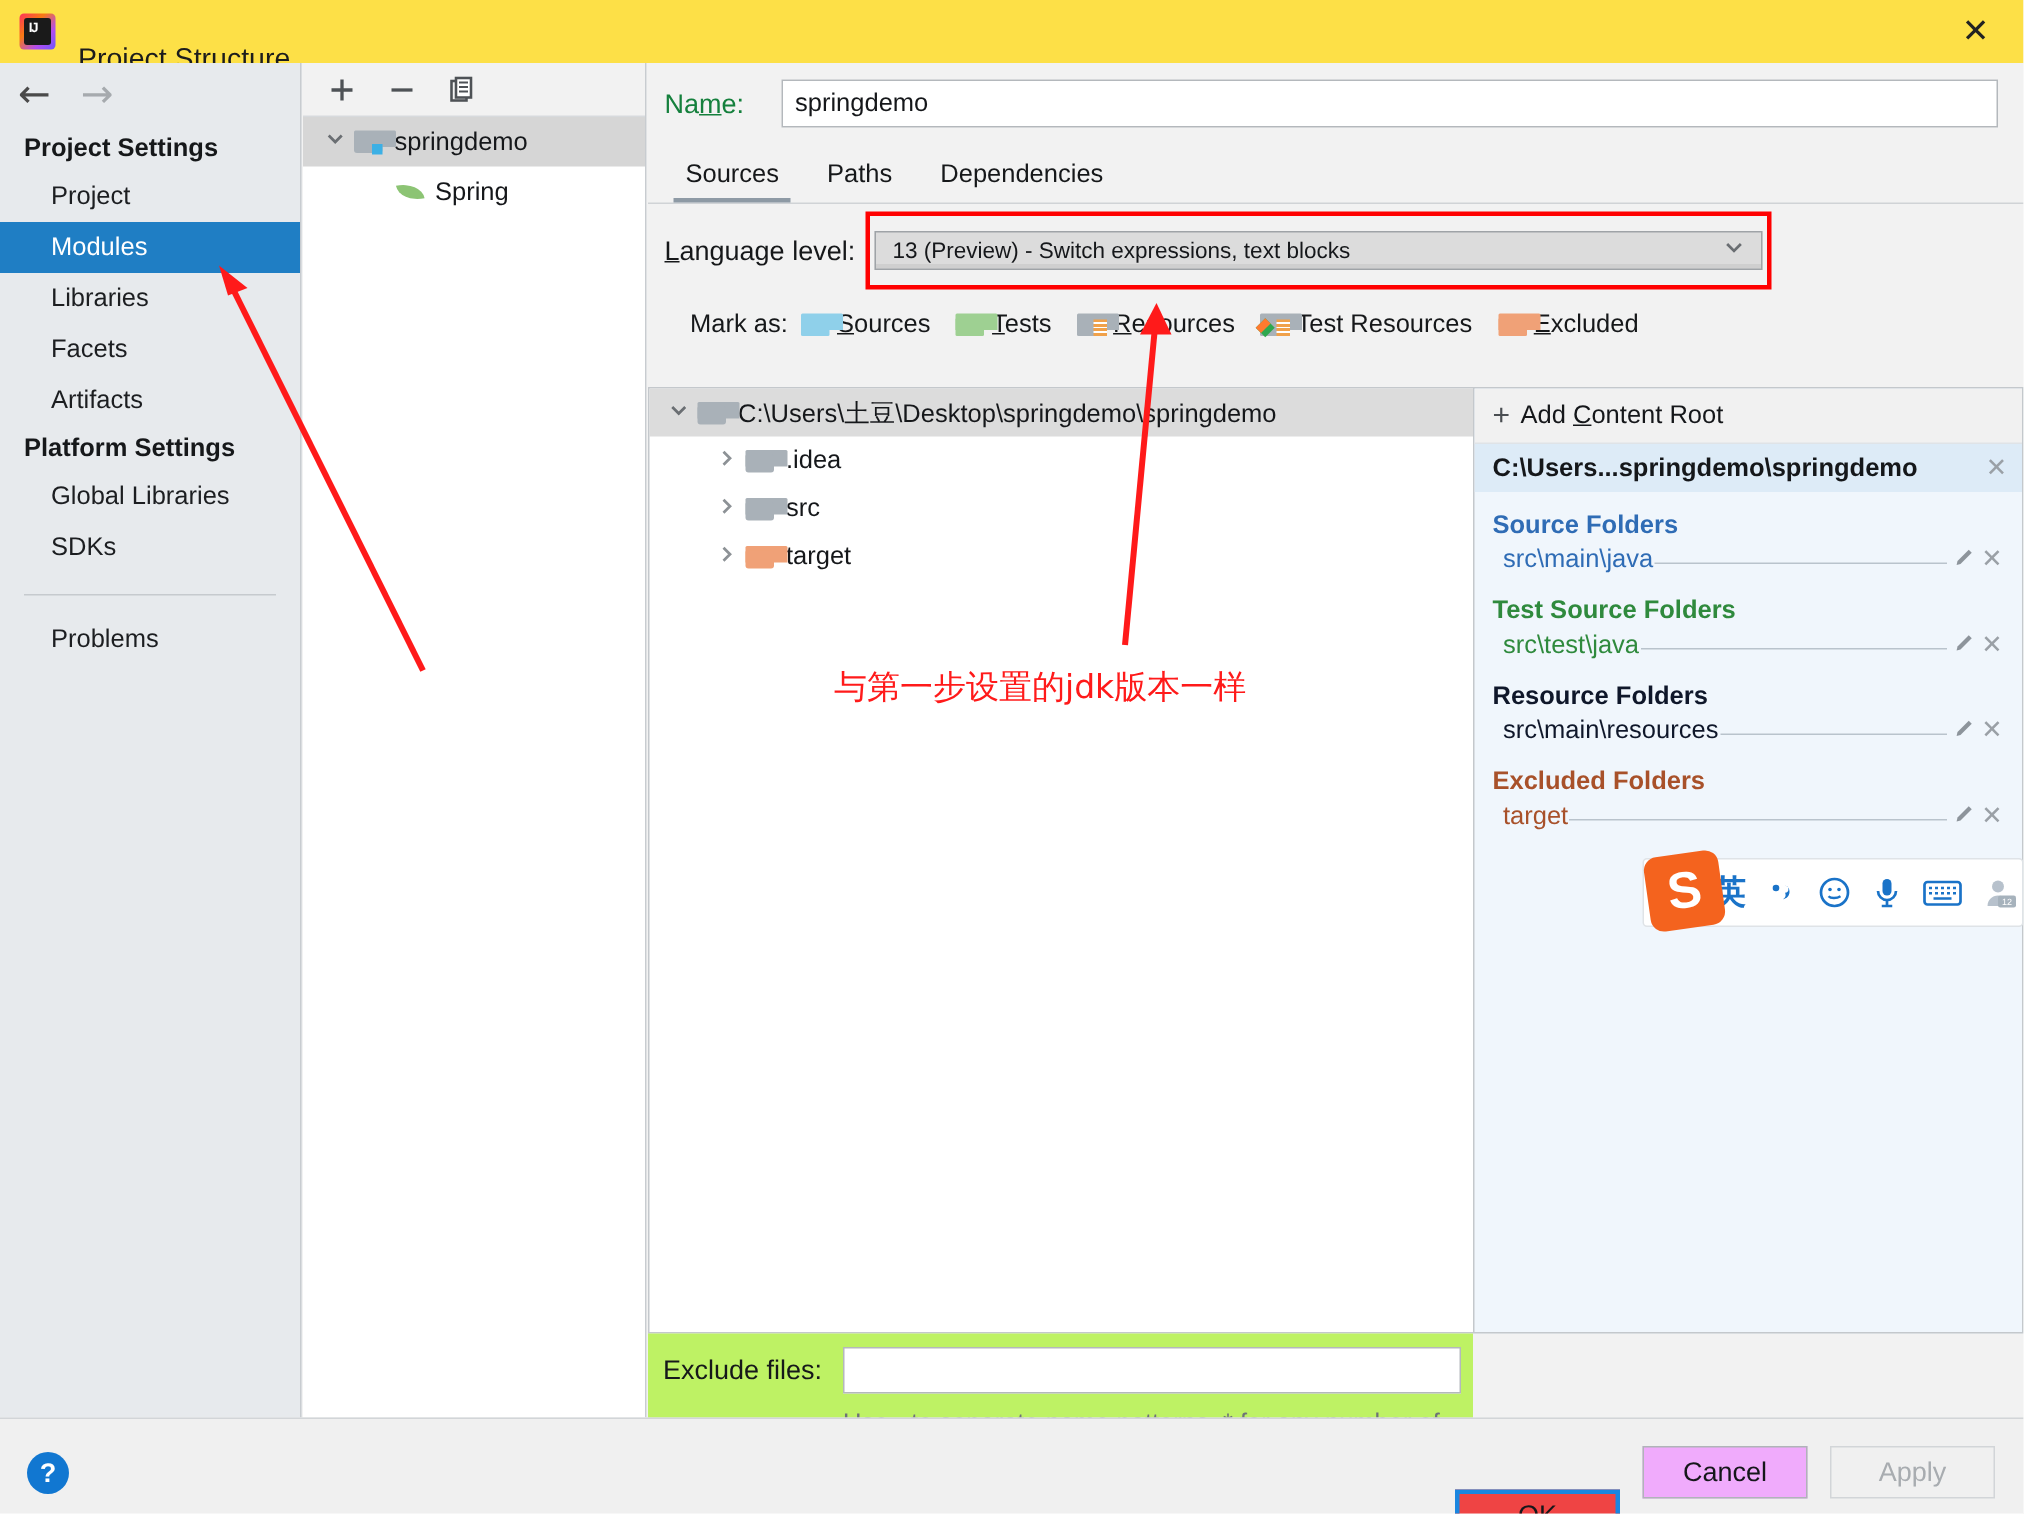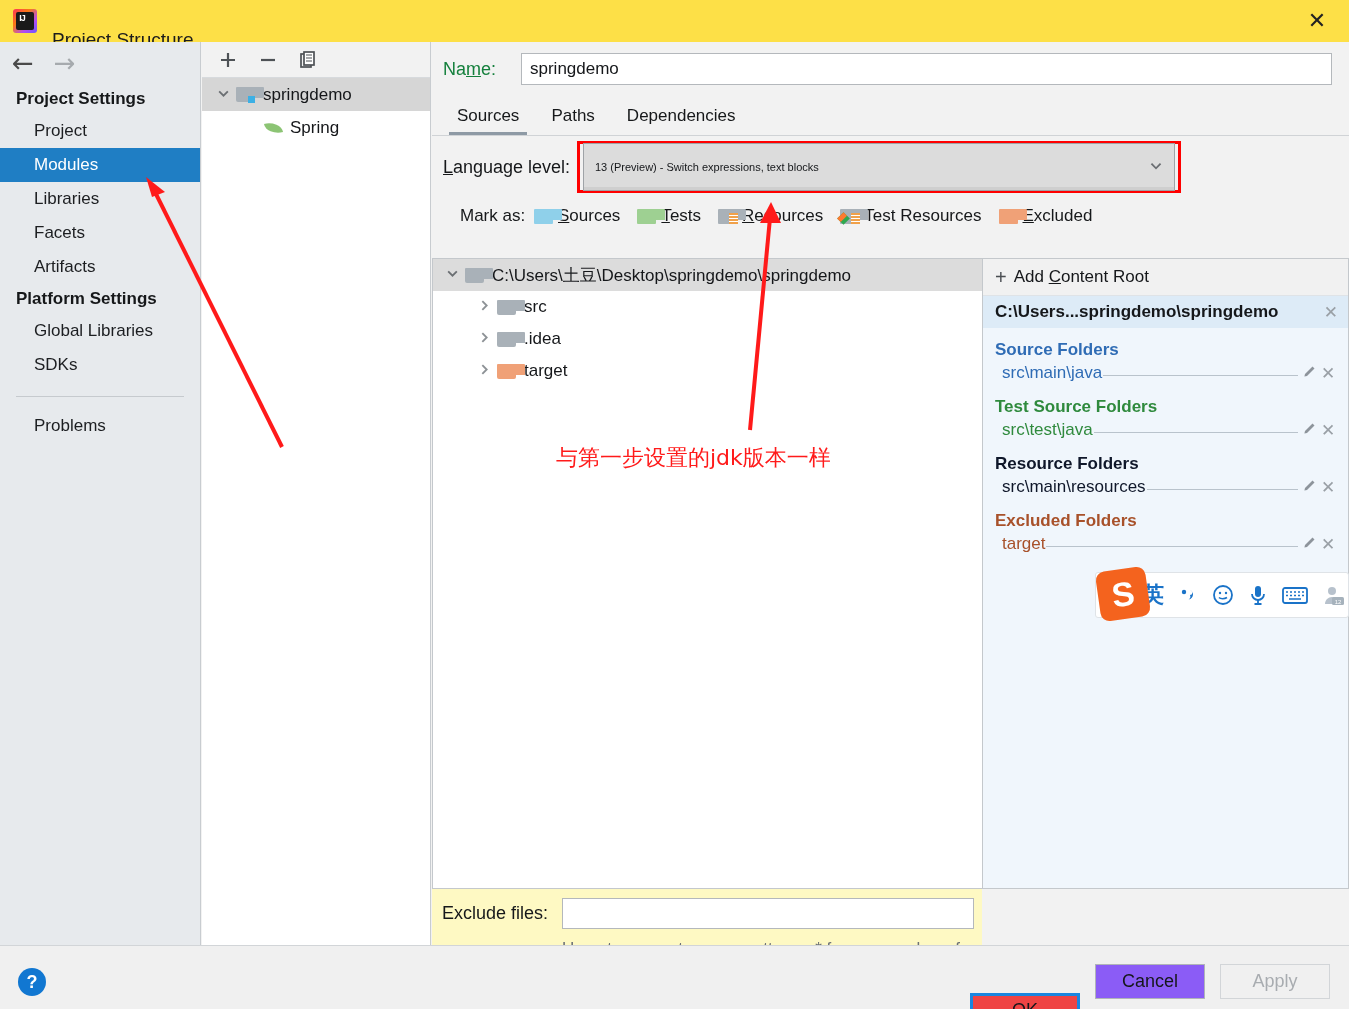--- a/index.html
+++ b/index.html
@@ -153,23 +153,23 @@
   .lang-row {
     display:flex; align-items:center; height: 62px; padding-left: 11px;
   }
   .lang-label { font-size:18px; color:#16181a; width: 134px; }
   .lang-label u { text-decoration: underline; }
   .combo-outline {
     border: 3px solid #ff0000; padding: 3px; width: 604px; height: 52px;
     display:flex; align-items:center;
   }
   .combo {
-    flex:1; height: 48px; background:#dcdcdc; border:1px solid #9fa3a7;
+    flex:1; height: 26px; background:#dcdcdc; border:1px solid #9fa3a7;
     display:flex; align-items:center; justify-content:space-between;
-    padding: 0 10px 0 11px; font-size:11px; color:#15171a; cursor:pointer;
+    padding: 0 10px 0 11px; font-size:15px; color:#15171a; cursor:pointer;
     box-shadow: inset 0 -3px 0 #cfcfcf;
   }
   .combo .caret { color:#6a6e72; font-size:14px; font-family:"DejaVu Sans",sans-serif; }
 
   .markas {
     display:flex; align-items:center; height:36px; padding-left:28px; gap:0px;
     font-size:17px; color:#16181a;
   }
   .markas .mlabel { width:74px; }
   .mark-item { display:flex; align-items:center; cursor:pointer; margin-right:17px; }
@@ -226,21 +226,21 @@
   .rmx { width:20px; text-align:center; color:#9aa0a6; font-size:17px; cursor:pointer;
          font-family:"DejaVu Sans",sans-serif; }
   .c-src   { color:#2f6cb5; }
   .c-test  { color:#2f8a3d; }
   .c-res   { color:#0f172a; }
   .c-excl  { color:#a8512a; }
 
   
   .exclude-wrap {
     position:absolute; left:0; top:847px; width:550px; height:98px;
-    background:#fef9c3;
+    background:#bef264;
   }
   .exc-row { display:flex; align-items:flex-start; padding:9px 0 0 10px; }
   .exc-label { font-size:18px; color:#16181a; width:120px; padding-top:5px; }
   .exc-input {
     width:412px; height:31px; background:#fff; border:1px solid #b4b8bc;
     font-family:"Liberation Sans",sans-serif; font-size:16px; padding:0 6px;
   }
   .exc-hint {
     margin:6px 0 0 130px; font-size:17px; color:#6e7377; line-height:27px; width:400px;
   }
@@ -251,21 +251,21 @@
     position:absolute; left:0; top:945px; width:1349px; height:64px;
     background:#f0f0f0; border-top:1px solid #d2d5d8;
   }
   .help-btn {
     position:absolute; left:18px; top:22px; width:28px; height:28px; border-radius:50%;
     background:#1177d1; color:#fff; font-size:18px; font-weight:bold;
     display:flex; align-items:center; justify-content:center; cursor:pointer;
   }
   .btn {
     position:absolute; top:18px; height:35px;
-    background:#8b5cf6; border:1px solid #b0b4b8;
+    background:#f0abfc; border:1px solid #b0b4b8;
     font-size:18px; color:#15171a; display:flex; align-items:center; justify-content:center;
     cursor:pointer; font-family:"Liberation Sans",sans-serif;
   }
   .btn-ok { left:970px; width:110px; border:3px solid #1a86e0; background:#ef4444;margin-top:29px; }
   .btn-cancel { left:1095px; width:110px; }
   .btn-apply { left:1220px; width:110px; color:#a8acb0; border-color:#d2d5d8; background:#f0f0f0; }
 
   
   .anno-svg { position:absolute; left:0; top:0; width:1349px; height:1009px; pointer-events:none; }
   .anno-text {
@@ -464,34 +464,34 @@
         <div class="src-row" style="padding-left:38px;">
           <span class="chev">
             <svg width="13" height="13" viewBox="0 0 12 12">
                 <path d="M4 2l4 4-4 4" stroke="#8d9296" stroke-width="1.7" fill="none"></path>
               </svg>
           </span>
           <span class="folder-ico">
               <span class="tab"></span>
               <span class="body"></span>
             </span>
-          <span>src</span>
+          <span>.idea</span>
         </div>
 
         <div class="src-row" style="padding-left:38px;">
           <span class="chev">
             <svg width="13" height="13" viewBox="0 0 12 12">
                 <path d="M4 2l4 4-4 4" stroke="#8d9296" stroke-width="1.7" fill="none"></path>
               </svg>
           </span>
           <span class="folder-ico">
               <span class="tab"></span>
               <span class="body"></span>
             </span>
-          <span>.idea</span>
+          <span>src</span>
         </div>
 
         <div class="src-row" style="padding-left:38px;">
           <span class="chev">
             <svg width="13" height="13" viewBox="0 0 12 12">
                 <path d="M4 2l4 4-4 4" stroke="#8d9296" stroke-width="1.7" fill="none"></path>
               </svg>
           </span>
           <span class="folder-ico orange">
               <span class="tab"></span>

